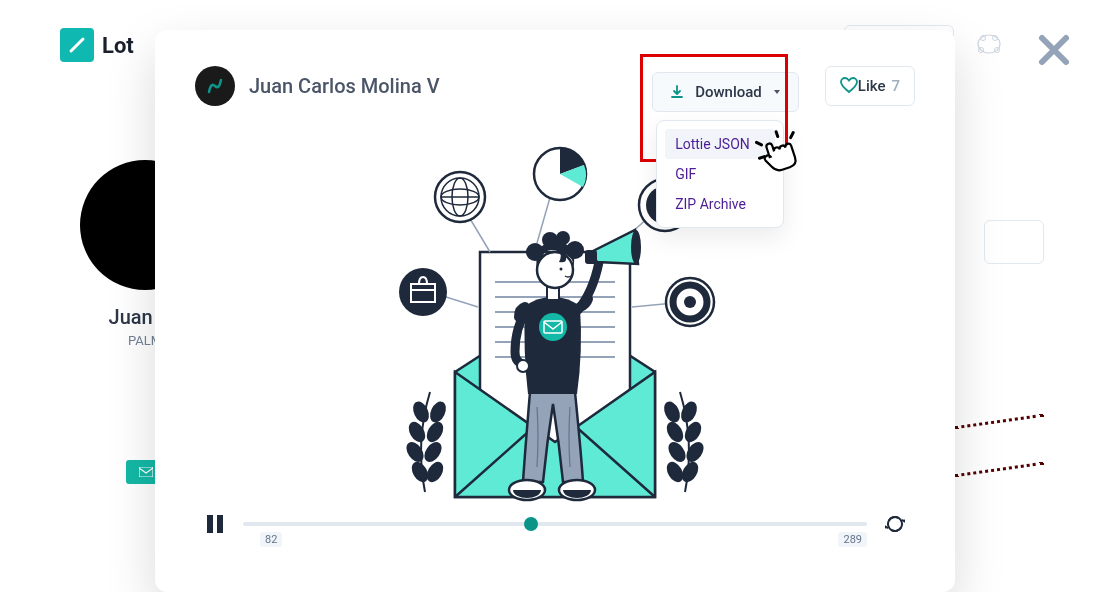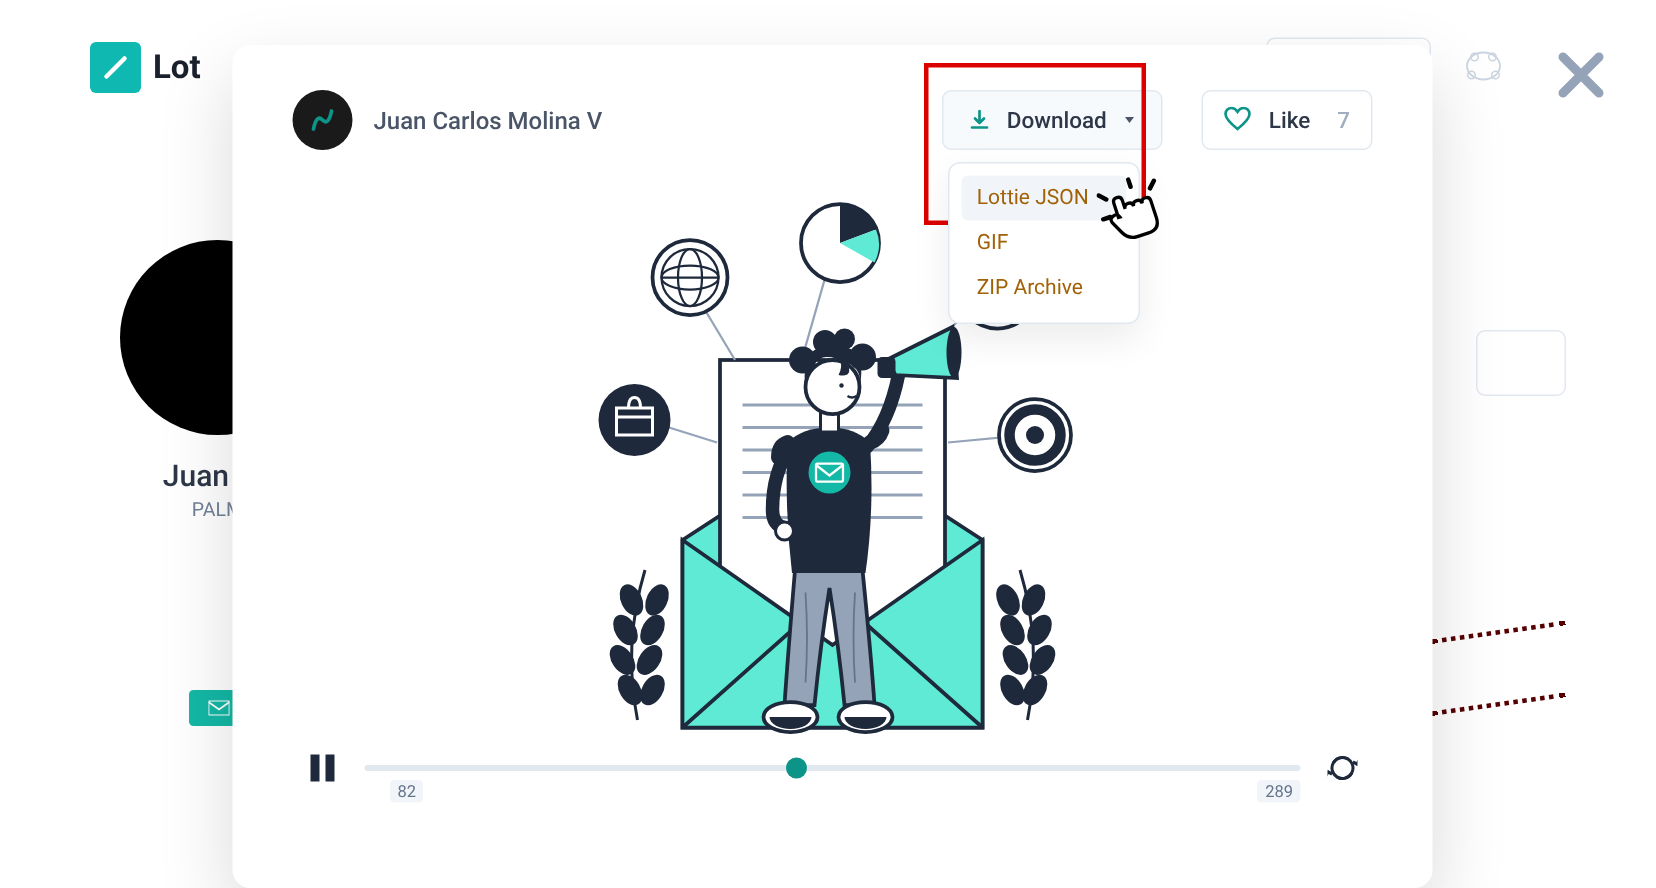--- a/index.html
+++ b/index.html
@@ -18,28 +18,28 @@
 .bg-small-icon { width: 30px; height: 26px; }
 .overlay-close { position: absolute; right: 30px; top: 30px; width: 40px; height: 40px; display: flex; align-items: center; justify-content: center; cursor: pointer; }
 .bg-thing-r { position:absolute; right:60px; top:220px; width:60px; height:44px; border:1px solid #e2e8f0; border-radius:6px; background:#fff; }
 .bg-thing-r2 { position:absolute; right:60px; top:400px; width:85px; height:95px; background:#fff; }
 .dotted { border-top: 3px dotted #500; transform: rotate(-8deg); width:90px; position:absolute; top:20px; left:-5px;}
 .dotted2 { border-top: 3px dotted #500; transform: rotate(-8deg); width:90px; position:absolute; top:68px; left:-5px;}
 
 .modal { position: absolute; left: 155px; top: 30px; width: 800px; height: 562px; background: #fff; border-radius: 12px; box-shadow: 0 20px 50px rgba(0,0,0,0.15); padding: 30px 40px; }
 .modal-header { display: flex; align-items: center; gap: 14px; }
 .author-avatar { width: 40px; height: 40px; border-radius: 50%; background: #1a1a1a; display: flex; align-items: center; justify-content: center; }
-.author-name { font-size: 16px; color: #4a5568; font-weight: 500; flex: 1; }
-.download-area { position: relative; }
+.author-name { font-size: 20px; color: #4a5568; font-weight: 500; flex: 1; }
+.download-area { position: relative; margin-top: 12px; }
 .highlight-box { position: absolute; border: 3px solid #d00; pointer-events: none; }
 .download-btn { display: flex; align-items: center; gap: 10px; background: #f7fafc; border: 1px solid #e2e8f0; padding: 10px 16px; border-radius: 6px; cursor: pointer; font-size: 15px; color: #2d3748; font-weight: 500; }
-.like-btn { display: flex; align-items: center; gap: 12px; padding: 10px 14px; border: 1px solid #e2e8f0; border-radius: 6px; cursor: pointer; font-size: 15px; color: #2d3748; font-weight: 500; background: #fff; margin-left: 12px; }
+.like-btn { display: flex; align-items: center; gap: 0; padding: 10px 14px; border: 1px solid #e2e8f0; border-radius: 6px; cursor: pointer; font-size: 15px; color: #2d3748; font-weight: 500; background: #fff; margin-left: 12px; }
 .like-count { color: #a0aec0; margin-left: 6px; }
 .dropdown { position: absolute; top: 48px; left: 4px; width: 128px; background: #fff; border: 1px solid #e2e8f0; border-radius: 8px; box-shadow: 0 10px 25px rgba(0,0,0,0.08); padding: 8px; z-index: 5; }
-.dropdown-item { padding: 7px 10px; font-size: 14px; color: #a16207; border-radius: 4px; cursor: pointer; }
+.dropdown-item { padding: 7px 10px; font-size: 14px; color: #4c1d95; border-radius: 4px; cursor: pointer; }
 .dropdown-item.hov { background: #f1f5f9; }
 .cursor-hand { position: absolute; z-index: 10; pointer-events: none; }
 
 .illus-area { margin-top: 30px; height: 370px; display: flex; align-items: center; justify-content: center; }
 .illus-svg { width: 360px; height: 370px; }
 
 .player { display: flex; align-items: center; gap: 16px; padding: 0 8px; position:relative;}
 .play-pause { width: 24px; height: 24px; display: flex; align-items: center; justify-content: center; cursor: pointer; }
 .timeline { flex: 1; height: 4px; background: #e2e8f0; border-radius: 2px; position: relative; cursor: pointer; }
 .timeline-dot { position: absolute; width: 14px; height: 14px; background: #0d9488; border-radius: 50%; top: -5px; left: 45%; }

